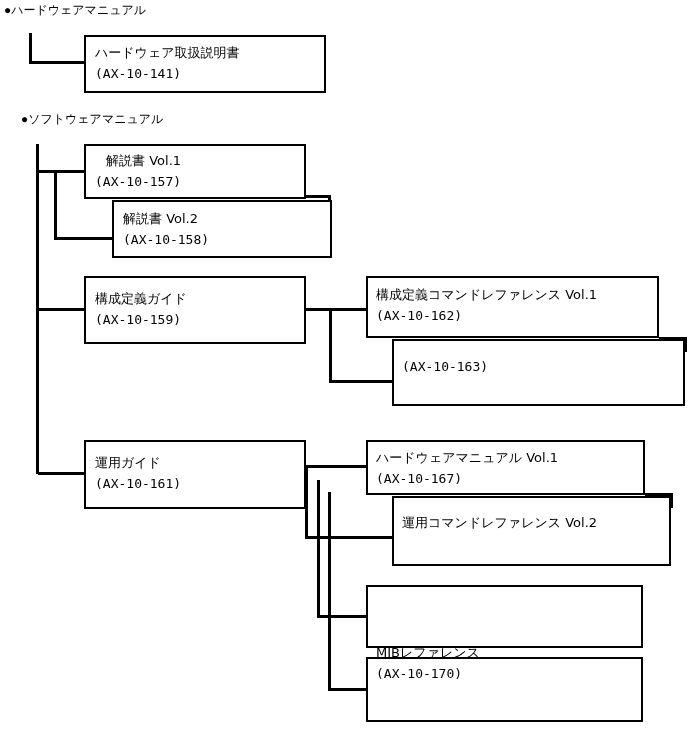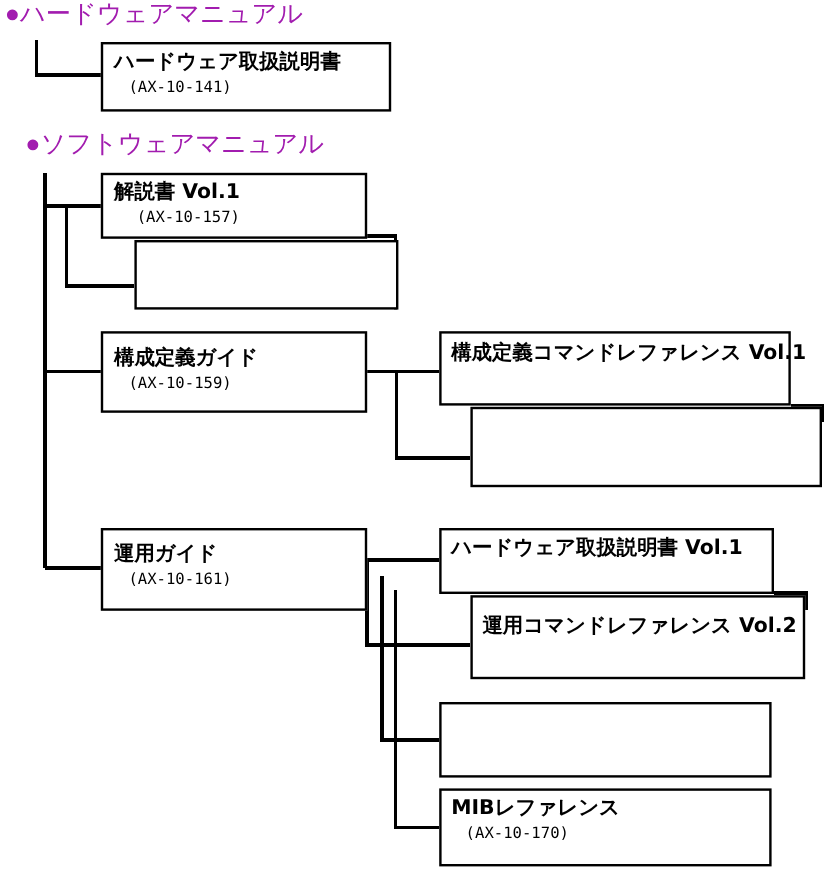--- a/index.html
+++ b/index.html
@@ -19,50 +19,48 @@
   }
   svg.layer {
     position: absolute;
     left: 0;
     top: 0;
     width: 689px;
     height: 730px;
   }
   .section-heading {
     position: absolute;
-    font-family: Liberation Serif, serif;
-    font-size: 21px;
+    font-family: Liberation Mono, monospace;
+    font-size: 12px;
     line-height: 18px;
-    color: #a21caf;
+    color: #000000;
     white-space: nowrap;
     letter-spacing: 0px;
   }
   .node-box {
     position: absolute;
     background: #ffffff;
     border: 2px solid #000000;
     box-sizing: border-box;
   }
   .node-text {
     position: absolute;
     font-family: "DejaVu Sans Mono", "DejaVu Sans", monospace;
     font-size: 13px;
     line-height: 21px;
     color: #000000;
     white-space: nowrap;
   }
   .node-title {
     font-family: "DejaVu Sans", sans-serif;
-    font-size: 17px;
-    font-weight: bold;
+    font-size: 13px;
   }
   .node-code {
     font-family: "DejaVu Sans Mono", monospace;
     font-size: 13px;
-    margin-left: 12px;
   }
 </style>
 </head>
 <body>
 
 <div id="diagram-root">
 
   <div class="section-heading" style="left:4px; top:2px;">
     <span>●</span><span>ハードウェアマニュアル</span>
   </div>
@@ -112,53 +110,60 @@
     <div class="node-code">(AX-10-141)</div>
   </div>
 
   <div class="node-box" style="left:84px; top:144px; width:222px; height:55px;"></div>
   <div class="node-text" style="left:95px; top:150px;text-align:right;">
     <div class="node-title">解説書 Vol.1</div>
     <div class="node-code">(AX-10-157)</div>
   </div>
 
   <div class="node-box" style="left:112px; top:200px; width:220px; height:58px;"></div>
+  <div class="node-text" style="left:123px; top:208px;">
+    <div class="node-title">解説書 Vol.2</div>
+    <div class="node-code">(AX-10-158)</div>
+  </div>
 
   <div class="node-box" style="left:84px; top:276px; width:222px; height:68px;"></div>
   <div class="node-text" style="left:95px; top:288px;">
     <div class="node-title">構成定義ガイド</div>
     <div class="node-code">(AX-10-159)</div>
   </div>
 
   <div class="node-box" style="left:366px; top:276px; width:293px; height:62px;"></div>
   <div class="node-text" style="left:376px; top:284px;">
     <div class="node-title">構成定義コマンドレファレンス Vol.1</div>
+    <div class="node-code">(AX-10-162)</div>
   </div>
 
   <div class="node-box" style="left:392px; top:339px; width:293px; height:67px;"></div>
   <div class="node-text" style="left:402px; top:356px;">
+    <div class="node-code">(AX-10-163)</div>
   </div>
 
   <div class="node-box" style="left:84px; top:440px; width:222px; height:69px;"></div>
   <div class="node-text" style="left:95px; top:452px;">
     <div class="node-title">運用ガイド</div>
     <div class="node-code">(AX-10-161)</div>
   </div>
 
   <div class="node-box" style="left:366px; top:440px; width:279px; height:55px;"></div>
   <div class="node-text" style="left:376px; top:447px;">
-    <div class="node-title">ハードウェア取扱説明書 Vol.1</div>
+    <div class="node-title">ハードウェアマニュアル Vol.1</div>
+    <div class="node-code">(AX-10-167)</div>
   </div>
 
   <div class="node-box" style="left:392px; top:496px; width:279px; height:70px;"></div>
   <div class="node-text" style="left:402px; top:512px;text-align:center;">
     <div class="node-title">運用コマンドレファレンス Vol.2</div>
   </div>
 
   <div class="node-box" style="left:366px; top:585px; width:277px; height:63px;"></div>
 
   <div class="node-box" style="left:366px; top:657px; width:277px; height:65px;"></div>
-  <div class="node-text" style="left:376px; top:663px;">
+  <div class="node-text" style="left:376px; top:642px;">
     <div class="node-title">MIBレファレンス</div>
     <div class="node-code">(AX-10-170)</div>
   </div>
 
 </div>
 
 </body></html>

